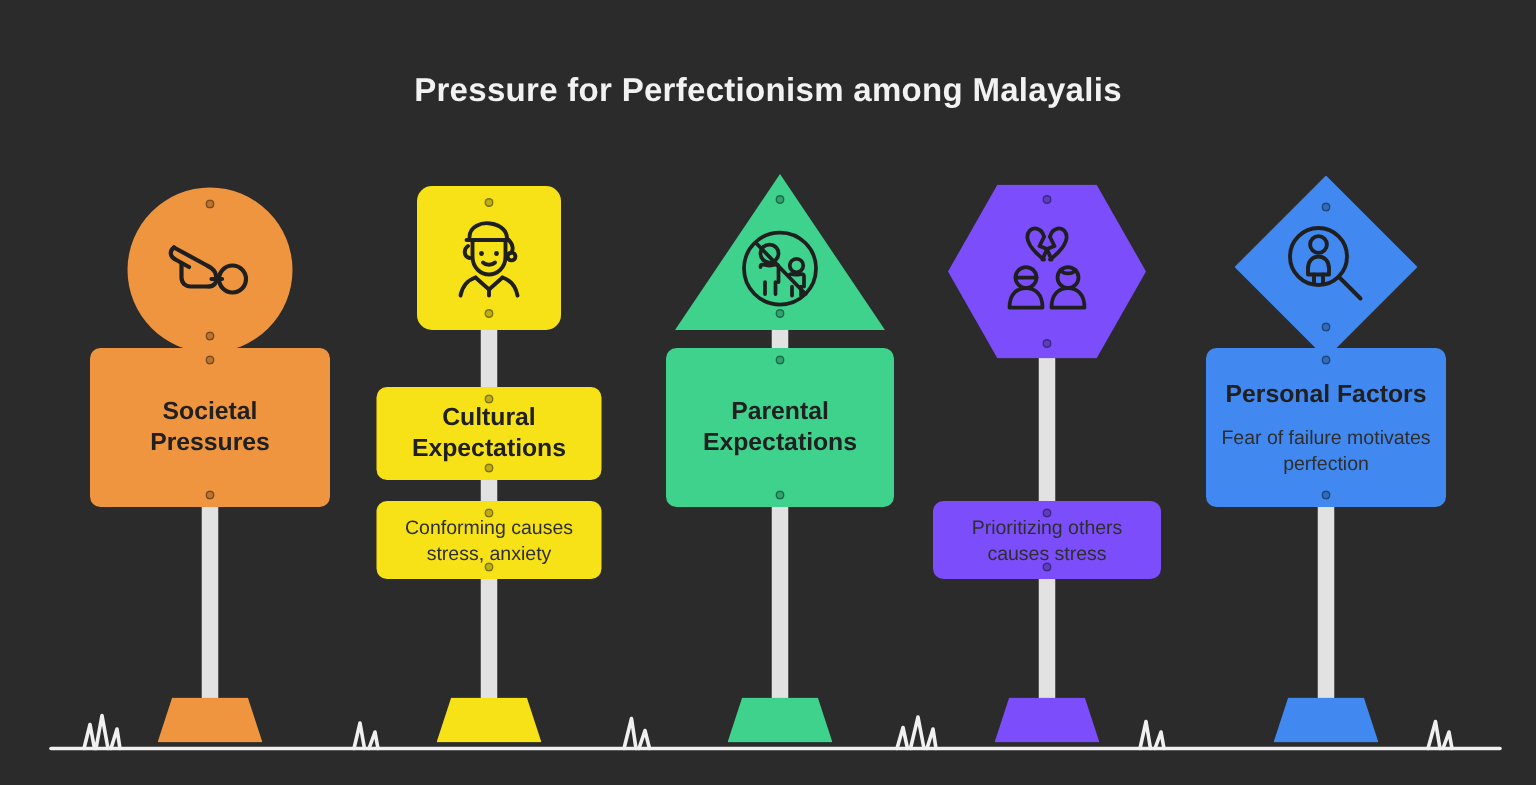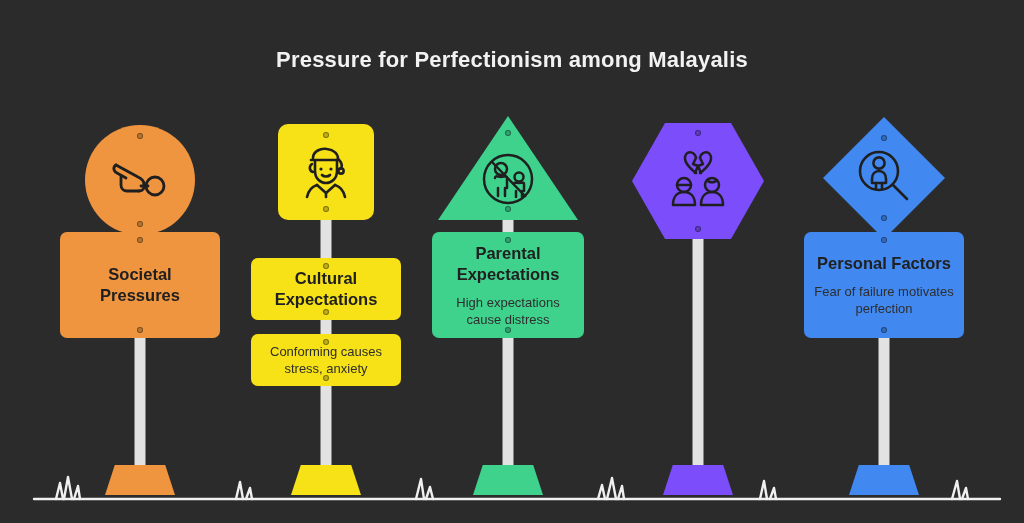--- a/index.html
+++ b/index.html
@@ -268,21 +268,21 @@
       <div class="panel" style="top:334px; width:150px; height:52px; background:#f7e117;align-items:center;">
         <span class="screw top"></span>
         <div class="panel-desc">Conforming causes stress, anxiety</div>
         <span class="screw bot"></span>
       </div>
 
       <div class="base" style="background:#f7e117;"></div>
     </div>
   </div>
 
-  <div class="sign-column" style="left:408px;">
+  <div class="sign-column" style="left:420px;">
     <div class="sign-inner">
       <div class="pole" style="top:205px; height:280px;"></div>
 
       <div class="head head-triangle" style="top:116px; background:#3ed28d;">
         <span class="screw top"></span>
         <span class="screw bot"></span>
         <span class="head-icon" style="top:34px;">
           <svg width="58" height="58" viewBox="0 0 58 58" xmlns="http://www.w3.org/2000/svg">
             <g fill="none" stroke="#1f1f1f" stroke-width="2.5" stroke-linecap="round" stroke-linejoin="round">
               <circle cx="29" cy="29" r="24"></circle>
@@ -294,21 +294,20 @@
               <path d="M35 34 C35 32 37 33 40 33 C43 33 45 32 45 34 L45 41"></path>
               <path d="M37 41 L37 47 M43 41 L43 47"></path>
             </g>
           </svg>
         </span>
       </div>
 
       <div class="panel" style="top:232px; width:152px; height:106px; background:#3ed28d;">
         <span class="screw top"></span>
         <div class="panel-title">Parental Expectations</div>
-        <div class="panel-desc">High expectations cause distress</div>
         <span class="screw bot"></span>
       </div>
 
       <div class="base" style="background:#3ed28d;"></div>
     </div>
   </div>
 
   <div class="sign-column" style="left:598px;">
     <div class="sign-inner">
       <div class="pole" style="top:205px; height:280px;"></div>
@@ -328,20 +327,25 @@
               <path d="M6 58 C6 49 11 45 17 45 C23 45 28 49 28 58 Z"></path>
               <circle cx="45" cy="38" r="7"></circle>
               <path d="M40 33 C42 36 48 36 50 33"></path>
               <path d="M34 58 C34 49 39 45 45 45 C51 45 56 49 56 58 Z"></path>
             </g>
           </svg>
         </span>
       </div>
 
 
+      <div class="panel" style="top:334px; width:152px; height:52px; background:#7c4dfa;">
+        <span class="screw top"></span>
+        <div class="panel-desc">Prioritizing others causes stress</div>
+        <span class="screw bot"></span>
+      </div>
 
       <div class="base" style="background:#7c4dfa;"></div>
     </div>
   </div>
 
   <div class="sign-column" style="left:784px;">
     <div class="sign-inner">
       <div class="pole" style="top:205px; height:280px;"></div>
 
       <div class="head head-diamond" style="top:117px; background:#4189f0;">

